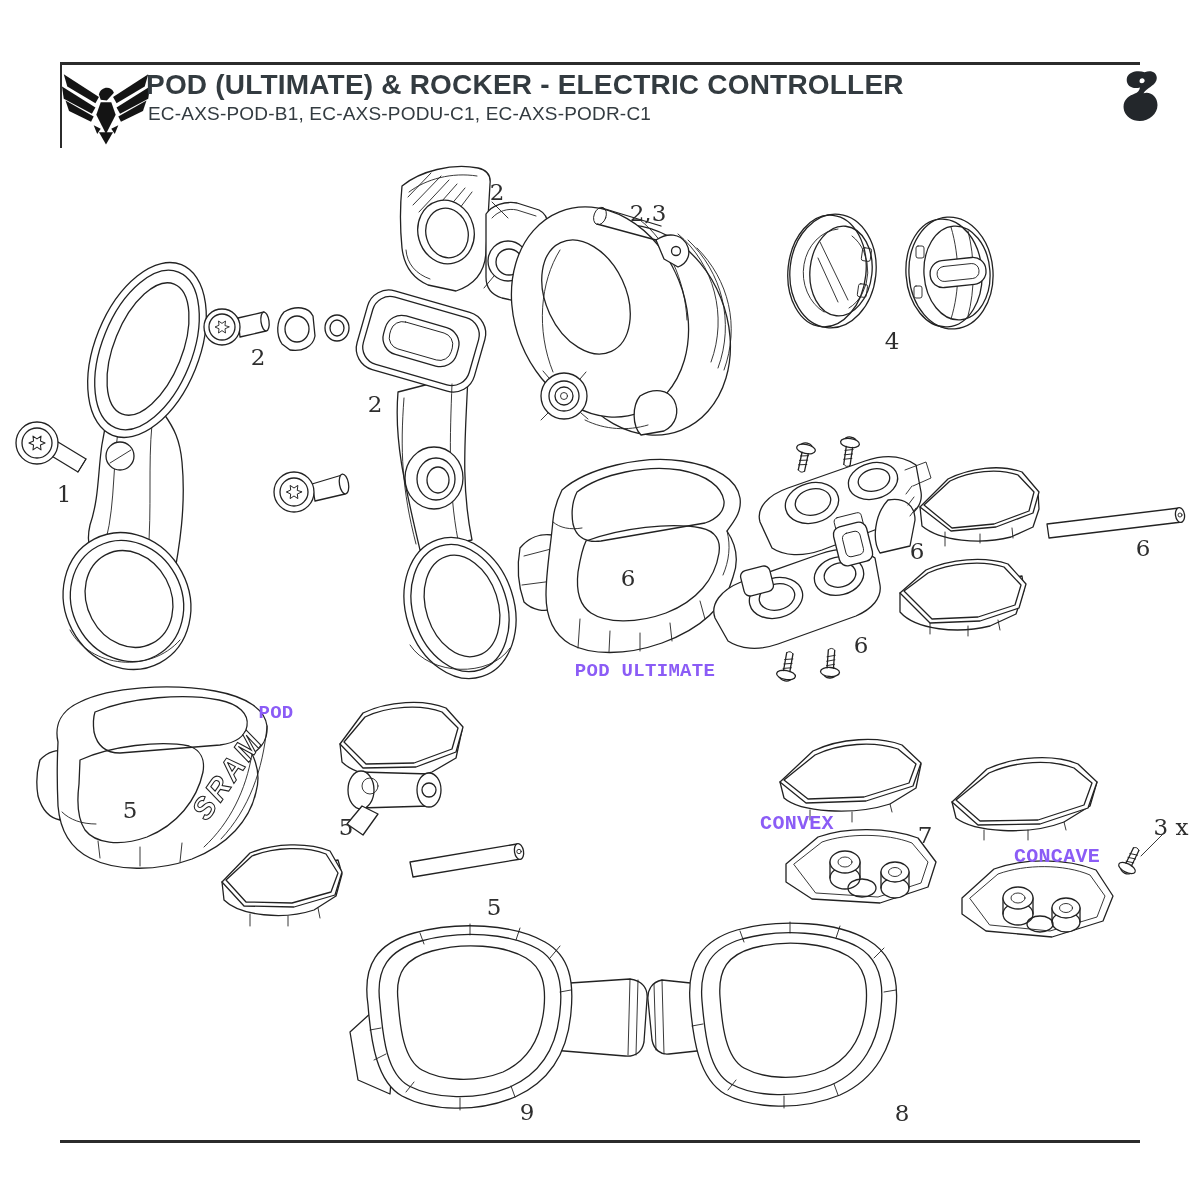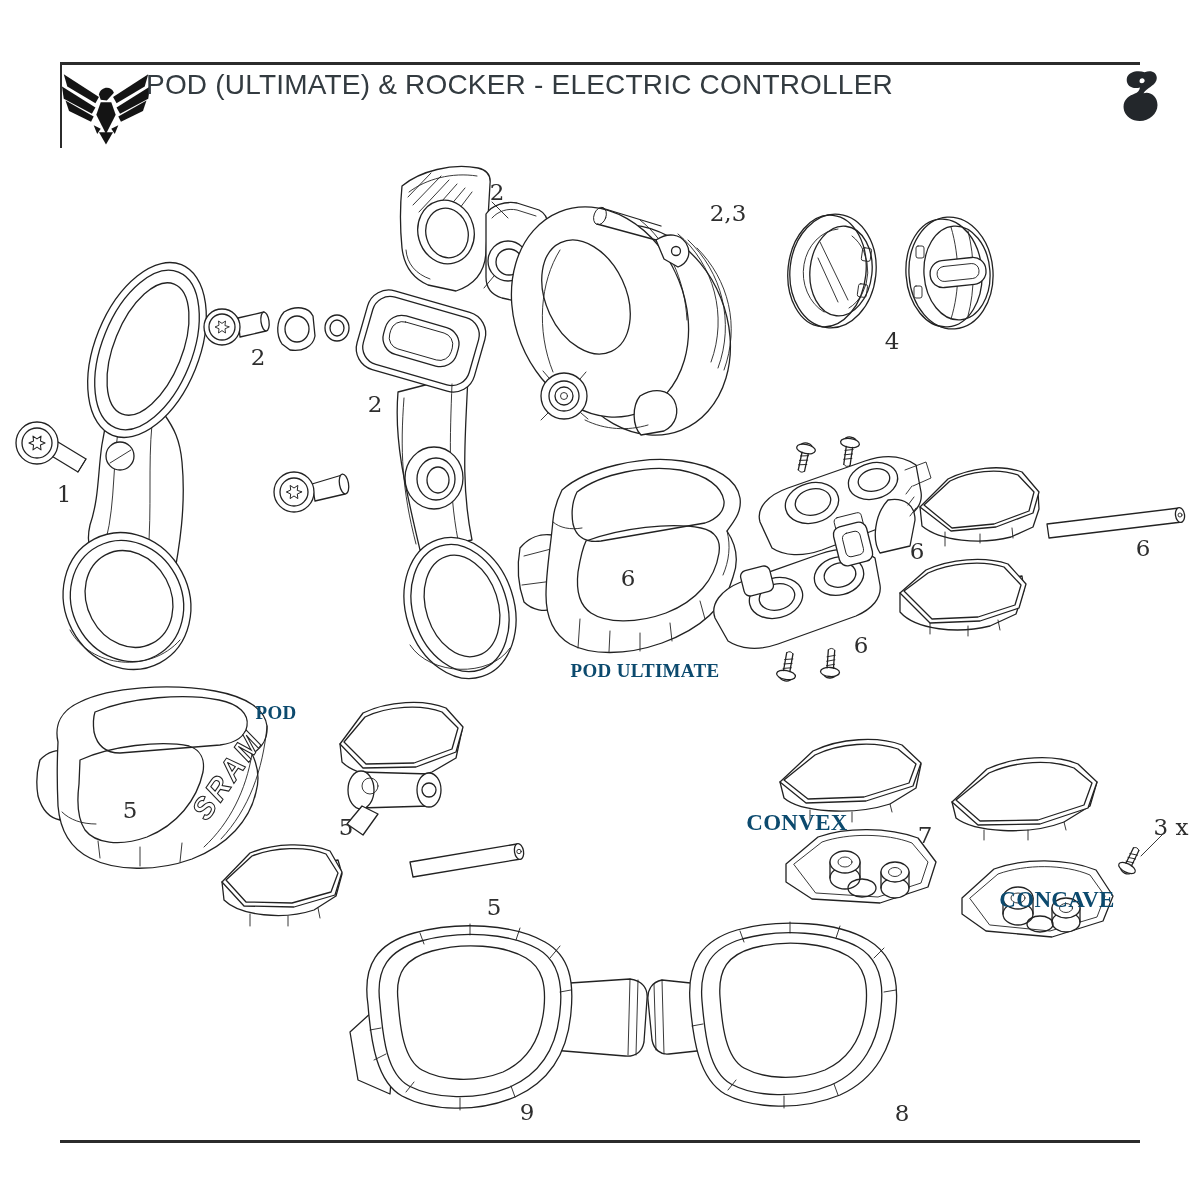--- a/index.html
+++ b/index.html
@@ -1,27 +1,27 @@
 <!DOCTYPE html>
 <html><head>
 <meta charset="utf-8">
 <style>
   html,body{margin:0;padding:0;background:#fff;}
   #page{position:relative;width:1200px;height:1200px;background:#fff;overflow:hidden;
         font-family:"Liberation Sans",sans-serif;}
   .rule{position:absolute;background:#2b2b2b;}
-  #title{position:absolute;left:146px;top:69px;font-size:28px;font-weight:400;
+  #title{position:absolute;left:146px;top:69px;font-size:28px;font-weight:700;
          color:#333b40;letter-spacing:.2px;white-space:nowrap;}
   #subtitle{position:absolute;left:148px;top:103px;font-size:19px;font-weight:400;
          color:#333b40;letter-spacing:.2px;white-space:nowrap;}
   .co{position:absolute;transform:translate(-50%,-50%);font-family:"DejaVu Serif",serif;
       font-size:23px;color:#2e2e2e;white-space:nowrap;}
-  .cow{position:absolute;transform:translate(-50%,-50%);font-family:Liberation Serif, serif;
-      font-weight:700;font-size:19px;color:#0c4a6e;letter-spacing:.3px;white-space:nowrap;}
-  .cow.sm{font-size:23px;}
+  .cow{position:absolute;transform:translate(-50%,-50%);font-family:Liberation Mono, monospace;
+      font-weight:700;font-size:19px;color:#8b5cf6;letter-spacing:.3px;white-space:nowrap;}
+  .cow.sm{font-size:20px;}
   svg .s{stroke:#222;stroke-width:1.3;fill:none;stroke-linecap:round;stroke-linejoin:round;}
   svg .sf{stroke:#222;stroke-width:1.3;fill:#fff;stroke-linecap:round;stroke-linejoin:round;}
   svg .thin{stroke-width:.9;}
   svg text.partlogo{font:italic 700 30px "Liberation Sans",sans-serif;fill:#fff;
       stroke:#222;stroke-width:1.05;letter-spacing:3px;}
 </style>
 </head>
 <body>
 
 <div id="page">
@@ -40,20 +40,21 @@
       <path d="M96,32 L64,50 L67,56 L92,44 Z"></path>
       <path d="M44,34 L56,34 L61,48 L50,70 L39,48 Z"></path>
       <path d="M42,25 C44,16 56,15 59,23 L51,32 L44,31 Z"></path>
       <path d="M42,68 L58,68 L50,82 Z"></path>
       <path d="M36,60 L44,64 L40,70 Z"></path>
       <path d="M64,60 L56,64 L60,70 Z"></path>
     </g>
   </svg>
 
   <div id="title">POD (ULTIMATE) &amp; ROCKER - ELECTRIC CONTROLLER</div>
+  <div id="subtitle">EC-AXS-POD-B1, EC-AXS-PODU-C1, EC-AXS-PODR-C1</div>
 
   <svg style="position:absolute;left:1116px;top:70px;" width="48" height="56" viewBox="0 0 40 48">
     <path fill="#23272b" d="M24,2 C30,-1 36,3 34,9 C32,14 26,15 23,20 C29,18 35,23 35,30 C35,39 25,46 15,43 C6,40 3,30 9,24 C13,20 19,21 20,15 C13,17 7,13 9,6 C11,1 19,0 24,2 Z M22,7 C20,7 19,9 20,11 C22,12 24,11 24,9 C24,8 23,7 22,7 Z"></path>
   </svg>
 
   <svg style="position:absolute;left:0;top:0;" width="1200" height="1200" viewBox="0 0 1200 1200">
     <defs>
       <g id="torx">
           <polygon class="s thin" points="7,0 3,1.8 3.5,6 0,3.6 -3.5,6 -3,1.8 -7,0 -3,-1.8 -3.5,-6 0,-3.6 3.5,-6 3,-1.8"></polygon>
         </g>
@@ -319,31 +320,31 @@
       <path class="s" d="M702,1001 C699,966 712,948 742,939 C782,928 831,932 858,947 C879,959 884,982 881,1008 C878,1042 863,1071 831,1085 C797,1099 755,1097 731,1084 C709,1072 705,1036 702,1001 Z"></path>
       <path fill="url(#hb2)" class="s" d="M720,997 C718,969 728,955 753,948 C786,939 826,943 848,956 C865,966 868,984 866,1006 C863,1036 851,1058 825,1070 C797,1081 764,1079 744,1068 C726,1058 722,1026 720,997 Z"></path>
       <path class="s thin" d="M740,931 L744,942 M790,922 L790,933 M840,926 L836,938 M884,948 L874,958 M896,990 L884,992 M838,1095 L834,1084 M784,1108 L784,1096 M728,1090 L736,1080 M692,1026 L703,1024"></path>
     </g>
   </svg>
 
   <span class="co" style="left:64px;top:494px;">1</span>
   <span class="co" style="left:258px;top:357px;">2</span>
   <span class="co" style="left:375px;top:404px;">2</span>
   <span class="co" style="left:497px;top:192px;">2</span>
-  <span class="co" style="left:728px;top:213px;text-align:right;">2,3</span>
+  <span class="co" style="left:648px;top:213px;text-align:right;">2,3</span>
   <span class="co" style="left:892px;top:341px;">4</span>
   <span class="co" style="left:628px;top:578px;">6</span>
   <span class="cow" style="left:645px;top:671px;">POD ULTIMATE</span>
   <span class="co" style="left:861px;top:645px;">6</span>
   <span class="co" style="left:917px;top:551px;">6</span>
   <span class="co" style="left:1143px;top:548px;">6</span>
   <span class="cow" style="left:276px;top:713px;">POD</span>
   <span class="co" style="left:130px;top:810px;">5</span>
   <span class="co" style="left:346px;top:827px;">5</span>
   <span class="co" style="left:494px;top:907px;">5</span>
   <span class="cow sm" style="left:797px;top:823px;">CONVEX</span>
   <span class="co" style="left:925px;top:835px;">7</span>
-  <span class="cow sm" style="left:1057px;top:856px;margin-top:44px;">CONCAVE</span>
+  <span class="cow sm" style="left:1057px;top:856px;">CONCAVE</span>
   <span class="co" style="left:1171px;top:827px;">3 x</span>
   <span class="co" style="left:527px;top:1112px;">9</span>
   <span class="co" style="left:902px;top:1113px;">8</span>
 
 </div>
 
 </body></html>

